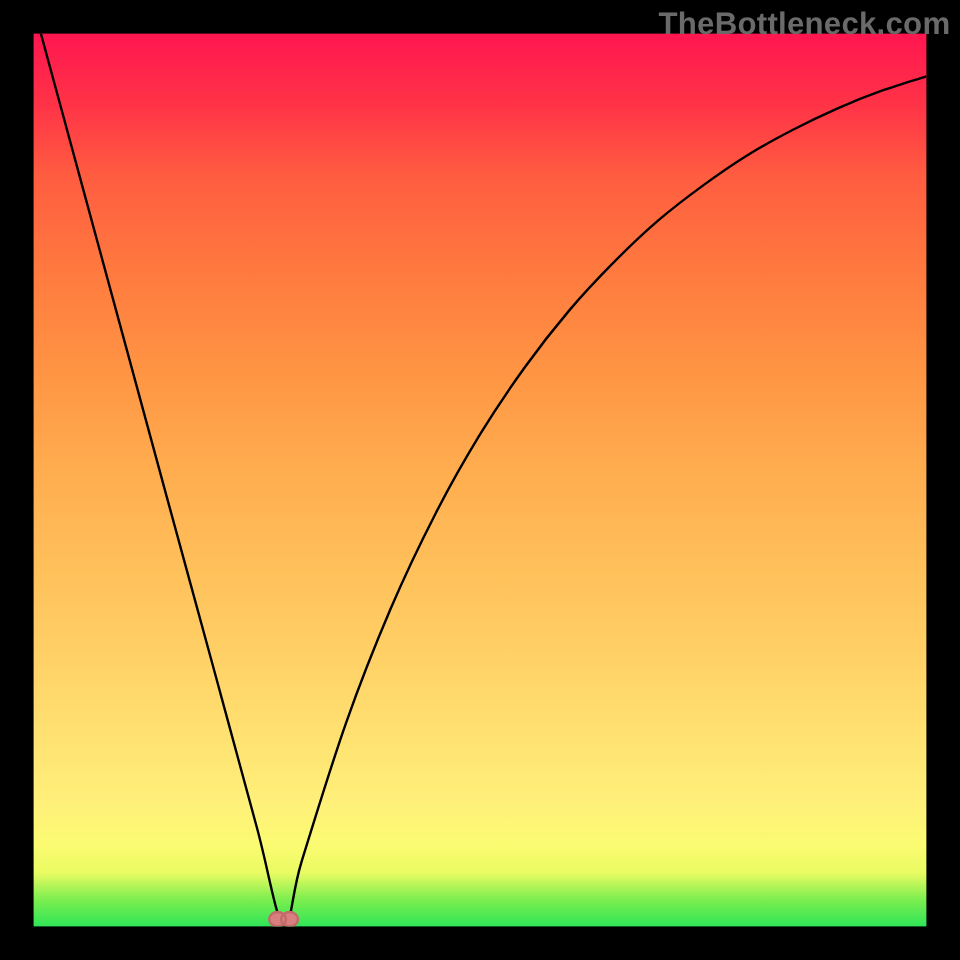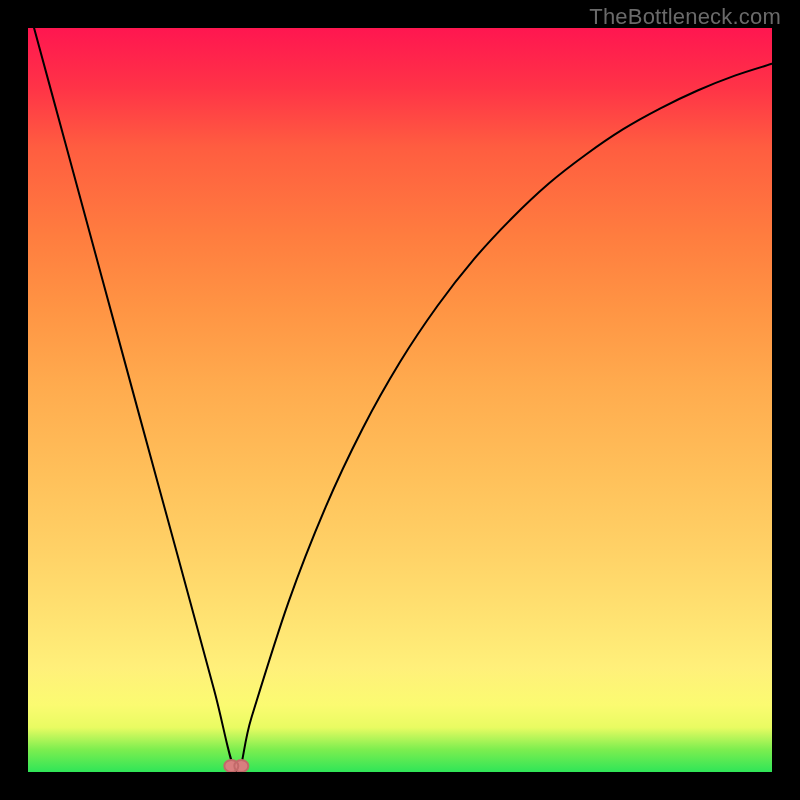--- a/index.html
+++ b/index.html
@@ -12,24 +12,24 @@
     font-family: Arial, Helvetica, sans-serif;
   }
   .outer {
     width: 800px;
     height: 800px;
     position: relative;
   }
   .brand {
     position: absolute;
     top: 4px;
-    right: 19px;
+    right: 8px;
     color: #6a6a6a;
-    font-size: 22px;
-    font-weight: 400;
+    font-size: 26px;
+    font-weight: 700;
     letter-spacing: 0.2px;
     z-index: 20;
   }
   .plot {
     position: absolute;
     left: 28px;
     top: 28px;
     width: 744px;
     height: 744px;
     background: linear-gradient(to top,

